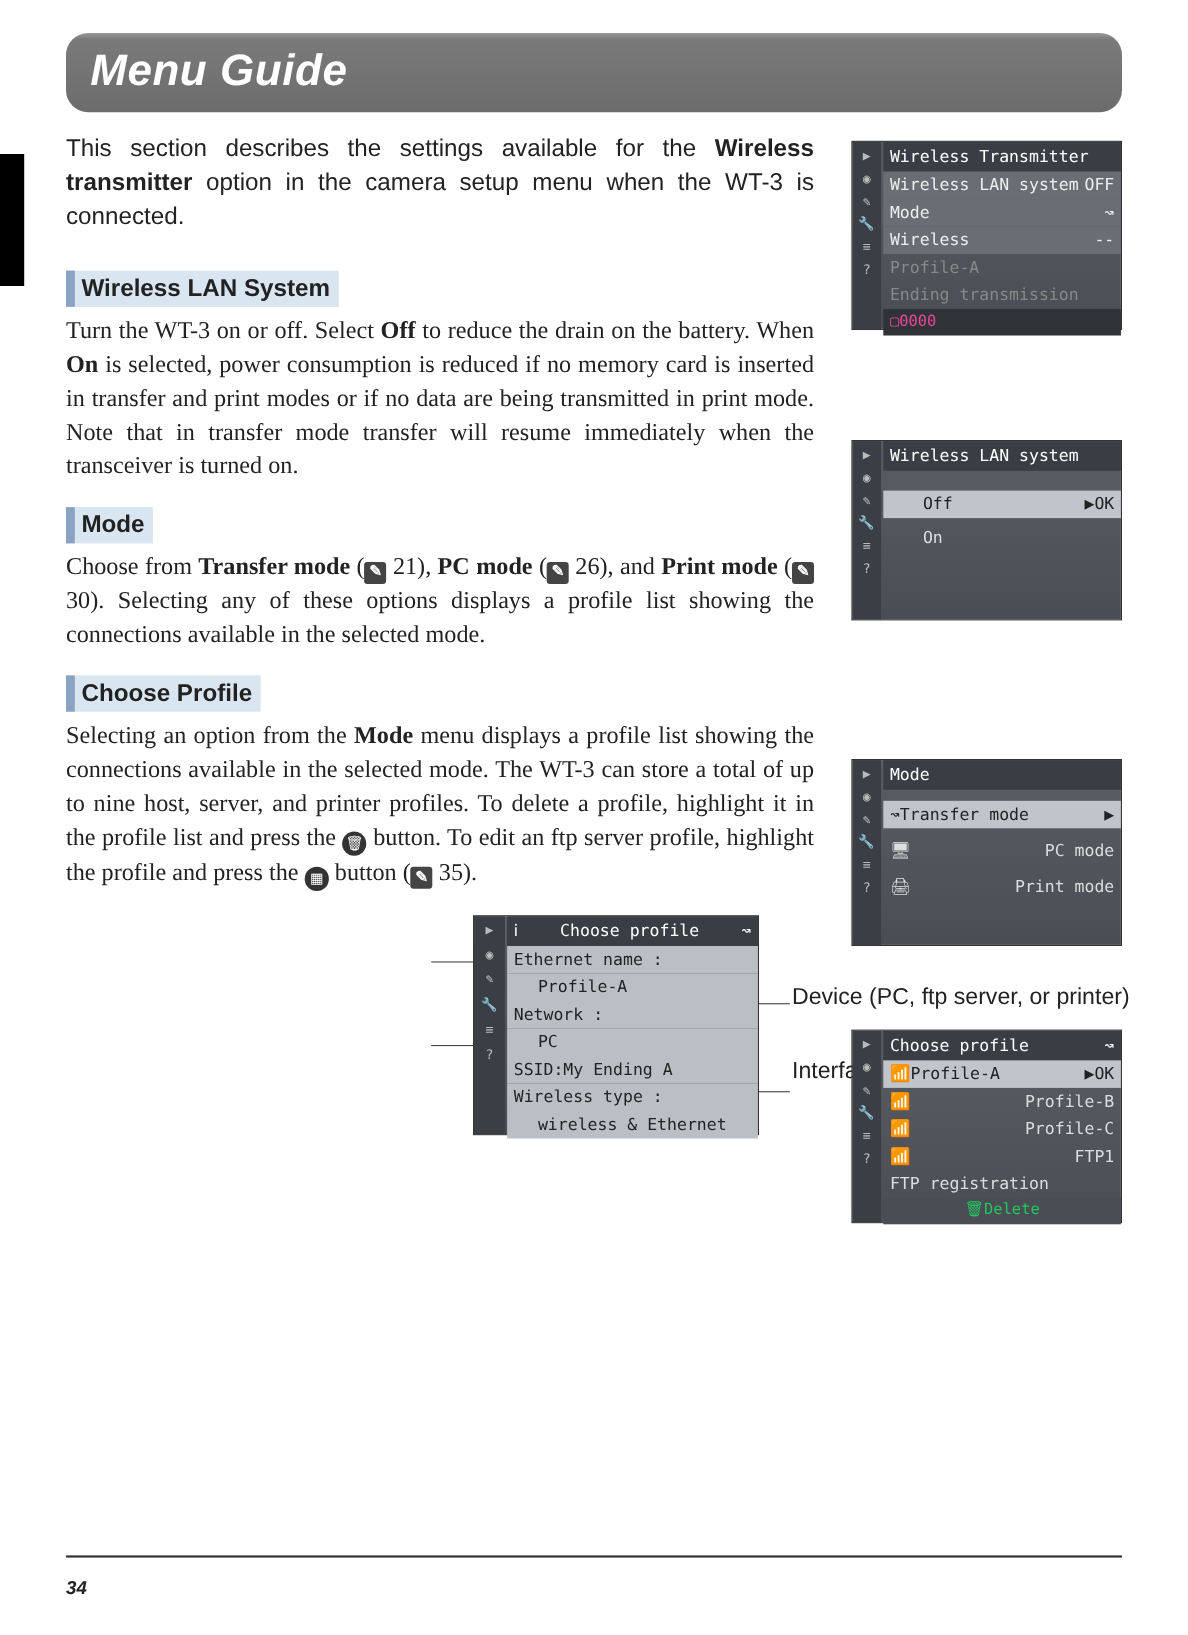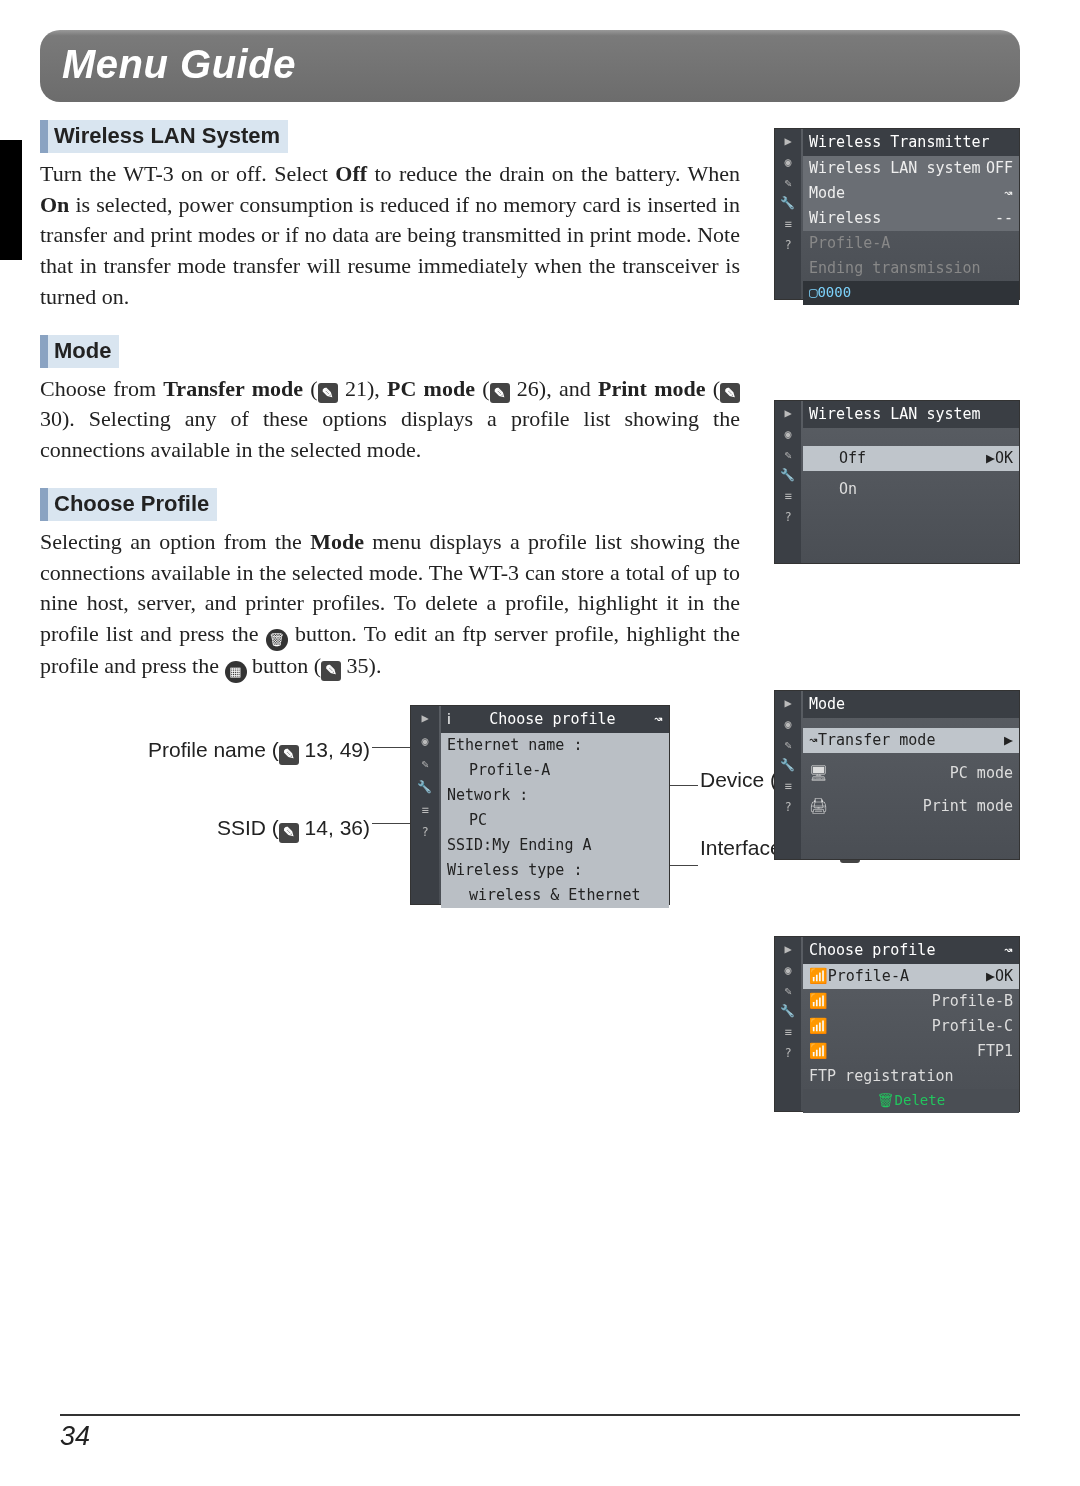--- a/index.html
+++ b/index.html
@@ -15,21 +15,21 @@
   }
   .black-tab {
     position: absolute;
     left: 0;
     top: 140px;
     width: 22px;
     height: 120px;
     background: #000;
   }
   .page {
-    padding: 30px 60px 20px 40px;
+    padding: 30px 60px 20px 60px;
   }
   .title-bar {
     background: linear-gradient(#999 0%, #7a7a7a 8%, #6c6c6c 100%);
     border-radius: 20px;
     padding: 6px 22px 10px 22px;
     margin-bottom: 18px;
     position: relative;
   }
   .title-bar h1 {
     color: #fff;
@@ -79,21 +79,21 @@
     display:flex; flex-direction:column; align-items:center;
     padding-top:4px;
     gap:4px;
   }
   .cam .left-icons span { font-size:12px; color:#bbb; }
   .cam .body { padding-left: 28px; }
   .cam .row { padding: 2px 6px; display:flex; justify-content:space-between; align-items:center; }
   .cam .row.light { background:#6a6e74; color:#eee; }
   .cam .row.sel { background:#bfc5cb; color:#222; }
   .cam .row.dim { color:#888; }
-  .cam .status { background:#2f3338; color:#7dd3fc; padding:2px 6px; font-size:14px; }
+  .cam .status { background:#2f3338; color:#ec4899; padding:2px 6px; font-size:14px; }
   .cam .footer { background:#4a4e54; padding:2px 6px; text-align:center; color:#22c55e; font-size:14px; }
 
   #cam1 { top: 128px; height: 172px; }
   #cam2 { top: 400px; height: 164px; }
   #cam3 { top: 690px; height: 170px; }
   #cam4 { top: 936px; height: 176px; }
 
   
   .diagram {
     position: relative;
@@ -124,37 +124,40 @@
   #cam5 .body { padding-left:30px; }
   #cam5 .line { padding: 2px 6px; background:#babfc5; color:#222; }
   #cam5 .indent { padding-left: 28px; }
   .connector { position:absolute; height:1px; background:#444; }
 
   .page-num {
     position:absolute;
     bottom: 30px;
     left: 60px;
     font-style: italic;
-    font-weight: 400;
-    font-size: 27px;
+    font-weight: 700;
+    font-size: 17px;
     margin-top: 43px;
   }
   hr.bottom { position:absolute; bottom:70px; left:60px; right:60px; border:none; border-top:2px solid #333; }
 </style>
 </head>
 <body>
 
 <div class="black-tab"></div>
 
 <div class="page">
 
   <div class="title-bar">
     <h1>Menu Guide</h1>
   </div>
 
+  <p class="intro">
+    <span>This section describes the settings available for the </span><b>Wireless transmitter</b><span> option in the camera setup menu when the WT-3 is connected.</span>
+  </p>
 
   <div>
     <div class="sect-label">Wireless LAN System</div>
     <p class="para">
       <span>Turn the WT-3 on or off.  Select </span><b>Off</b><span> to reduce the drain on the battery.  When </span><b>On</b><span> is selected, power consumption is reduced if no memory card is inserted in transfer and print modes or if no data are being transmitted in print mode.  Note that in transfer mode transfer will resume immediately when the transceiver is turned on.</span>
     </p>
   </div>
 
   <div>
     <div class="sect-label">Mode</div>
@@ -163,24 +166,20 @@
     </p>
   </div>
 
   <div>
     <div class="sect-label">Choose Profile</div>
     <p class="para">
       <span>Selecting an option from the </span><b>Mode</b><span> menu displays a profile list showing the connections available in the selected mode.  The WT-3 can store a total of up to nine host, server, and printer profiles.  To delete a profile, highlight it in the profile list and press the </span><span class="circlebtn">🗑</span><span> button.  To edit an ftp server profile, highlight the profile and press the </span><span class="circlebtn">▦</span><span> button (</span><span class="refbox">✎</span> <span>35</span><span>).</span>
     </p>
 
     <div class="diagram">
-      <div class="left-labels">
-        <div><span>Profile name (</span><span class="refbox">✎</span><span> 13, 49)</span></div>
-        <div><span>SSID (</span><span class="refbox">✎</span><span> 14, 36)</span></div>
-      </div>
 
       <div id="cam5">
         <div class="left-icons">
           <span>▶</span>
           <span>◉</span>
           <span>✎</span>
           <span>🔧</span>
           <span>≡</span>
           <span>?</span>
         </div>

